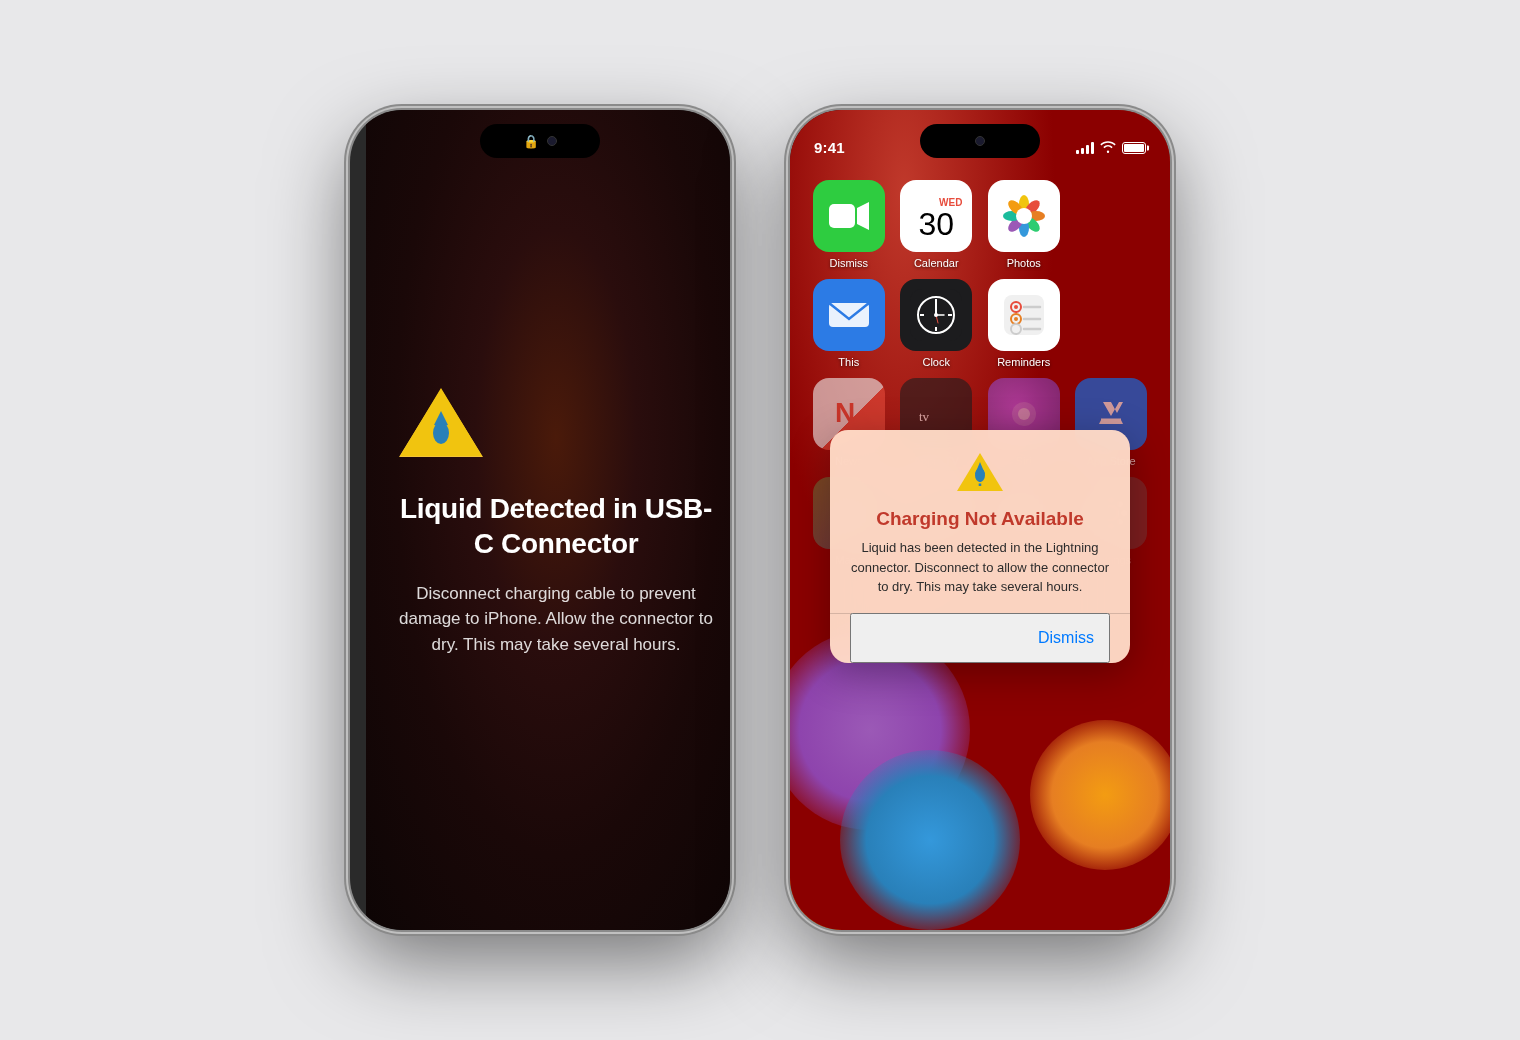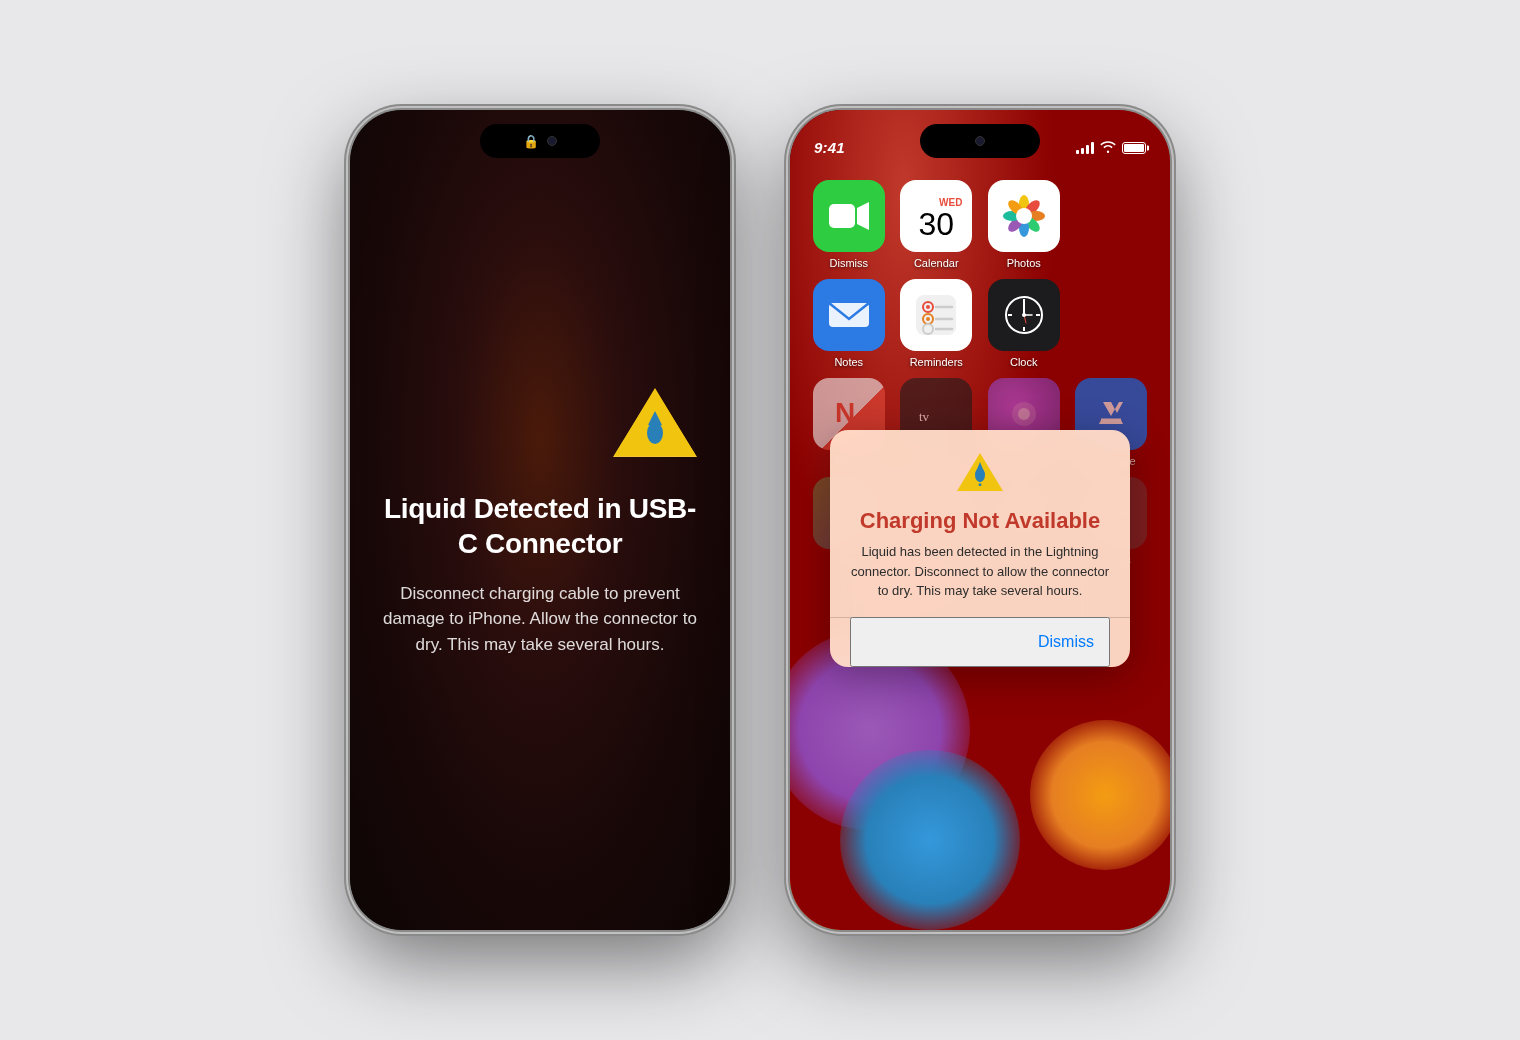--- a/index.html
+++ b/index.html
@@ -89,24 +89,25 @@
       border: 1.5px solid #333;
     }
 
     
     .phone1-bg {
       width: 100%;
       height: 100%;
       background: radial-gradient(ellipse at 50% 40%, #4a1a0a 0%, #2a0d0d 30%, #1a0808 60%, #0d0505 100%);
       display: flex;
       flex-direction: column;
-      align-items: flex-end;
+      align-items: flex-start;
       justify-content: center;
       padding: 36px 30px;
       text-align: center;
+      margin-left: 16px;
     }
 
     .warning-triangle {
       width: 90px;
       height: 80px;
       margin-bottom: 28px;
       flex-shrink: 0;
     }
 
     .p1-title {
@@ -173,21 +174,20 @@
       align-items: flex-end;
       justify-content: space-between;
       padding: 0 24px 8px;
       z-index: 10;
     }
     .status-time {
       color: #fff;
       font-size: 15px;
       font-weight: 600;
       letter-spacing: 0.2px;
-      font-style: italic;
     }
     .status-icons {
       display: flex;
       align-items: center;
       gap: 6px;
     }
     .signal-bars {
       display: flex;
       align-items: flex-end;
       gap: 2px;
@@ -327,21 +327,21 @@
     }
 
     .alert-triangle {
       width: 50px;
       height: 44px;
       margin: 0 auto 10px;
     }
 
     .alert-title {
       color: #c0392b;
-      font-size: 22px;
+      font-size: 19px;
       font-weight: 700;
       margin-bottom: 8px;
     }
 
     .alert-body {
       color: #2c2c2c;
       font-size: 13px;
       line-height: 1.5;
       margin-bottom: 16px;
     }
@@ -492,60 +492,60 @@
         <div class="app-row">
 
           <div class="app-icon">
             <div class="app-icon-img icon-mail">
               <svg class="mail-svg" viewBox="0 0 44 32">
                 <rect width="44" height="32" fill="transparent"></rect>
                 <rect x="2" y="4" width="40" height="24" rx="4" fill="white" opacity="0.9"></rect>
                 <polyline points="2,4 22,20 42,4" fill="none" stroke="#2c7be5" stroke-width="2.5"></polyline>
               </svg>
             </div>
-            <span class="app-label">Notes</span>
-          </div>
-
+            <span class="app-label">This</span>
+          </div>
+
+
+          <div class="app-icon">
+            <div class="app-icon-img icon-clock">
+              <svg width="52" height="52" viewBox="0 0 52 52">
+                <rect width="52" height="52" rx="12" fill="#1c1c1e"></rect>
+                <circle cx="26" cy="26" r="18" fill="none" stroke="white" stroke-width="2"></circle>
+
+                <line x1="26" y1="10" x2="26" y2="14" stroke="white" stroke-width="2"></line>
+                <line x1="26" y1="38" x2="26" y2="42" stroke="white" stroke-width="2"></line>
+                <line x1="10" y1="26" x2="14" y2="26" stroke="white" stroke-width="2"></line>
+                <line x1="38" y1="26" x2="42" y2="26" stroke="white" stroke-width="2"></line>
+
+                <line x1="26" y1="26" x2="26" y2="14" stroke="white" stroke-width="2" stroke-linecap="round"></line>
+                <line x1="26" y1="26" x2="34" y2="26" stroke="white" stroke-width="1.5" stroke-linecap="round"></line>
+                <line x1="26" y1="26" x2="28" y2="34" stroke="#e74c3c" stroke-width="1" stroke-linecap="round"></line>
+                <circle cx="26" cy="26" r="2" fill="white"></circle>
+              </svg>
+            </div>
+            <span class="app-label">Clock</span>
+          </div>
 
           <div class="app-icon">
             <div class="app-icon-img icon-reminders">
               <svg class="reminders-svg" viewBox="0 0 44 44">
                 <rect x="2" y="2" width="40" height="40" rx="8" fill="#f0f0f0"></rect>
                 <circle cx="14" cy="14" r="5" fill="none" stroke="#e74c3c" stroke-width="2"></circle>
                 <circle cx="14" cy="14" r="2" fill="#e74c3c"></circle>
                 <line x1="22" y1="14" x2="38" y2="14" stroke="#ccc" stroke-width="2.5" stroke-linecap="round"></line>
                 <circle cx="14" cy="26" r="5" fill="none" stroke="#e67e22" stroke-width="2"></circle>
                 <circle cx="14" cy="26" r="2" fill="#e67e22"></circle>
                 <line x1="22" y1="26" x2="38" y2="26" stroke="#ccc" stroke-width="2.5" stroke-linecap="round"></line>
                 <circle cx="14" cy="36" r="5" fill="none" stroke="#ccc" stroke-width="2"></circle>
                 <line x1="22" y1="36" x2="38" y2="36" stroke="#ccc" stroke-width="2.5" stroke-linecap="round"></line>
               </svg>
             </div>
             <span class="app-label">Reminders</span>
           </div>
-
-          <div class="app-icon">
-            <div class="app-icon-img icon-clock">
-              <svg width="52" height="52" viewBox="0 0 52 52">
-                <rect width="52" height="52" rx="12" fill="#1c1c1e"></rect>
-                <circle cx="26" cy="26" r="18" fill="none" stroke="white" stroke-width="2"></circle>
-
-                <line x1="26" y1="10" x2="26" y2="14" stroke="white" stroke-width="2"></line>
-                <line x1="26" y1="38" x2="26" y2="42" stroke="white" stroke-width="2"></line>
-                <line x1="10" y1="26" x2="14" y2="26" stroke="white" stroke-width="2"></line>
-                <line x1="38" y1="26" x2="42" y2="26" stroke="white" stroke-width="2"></line>
-
-                <line x1="26" y1="26" x2="26" y2="14" stroke="white" stroke-width="2" stroke-linecap="round"></line>
-                <line x1="26" y1="26" x2="34" y2="26" stroke="white" stroke-width="1.5" stroke-linecap="round"></line>
-                <line x1="26" y1="26" x2="28" y2="34" stroke="#e74c3c" stroke-width="1" stroke-linecap="round"></line>
-                <circle cx="26" cy="26" r="2" fill="white"></circle>
-              </svg>
-            </div>
-            <span class="app-label">Clock</span>
-          </div>
         </div>
 
         <div class="app-row row3-partial">
 
           <div class="app-icon">
             <div class="app-icon-img" style="background: linear-gradient(135deg, #f0f0f0 55%, #e74c3c 55%);">
               <svg width="40" height="40" viewBox="0 0 40 40">
                 <text x="6" y="28" font-size="28" fill="#e74c3c" font-weight="900">N</text>
               </svg>
             </div>

